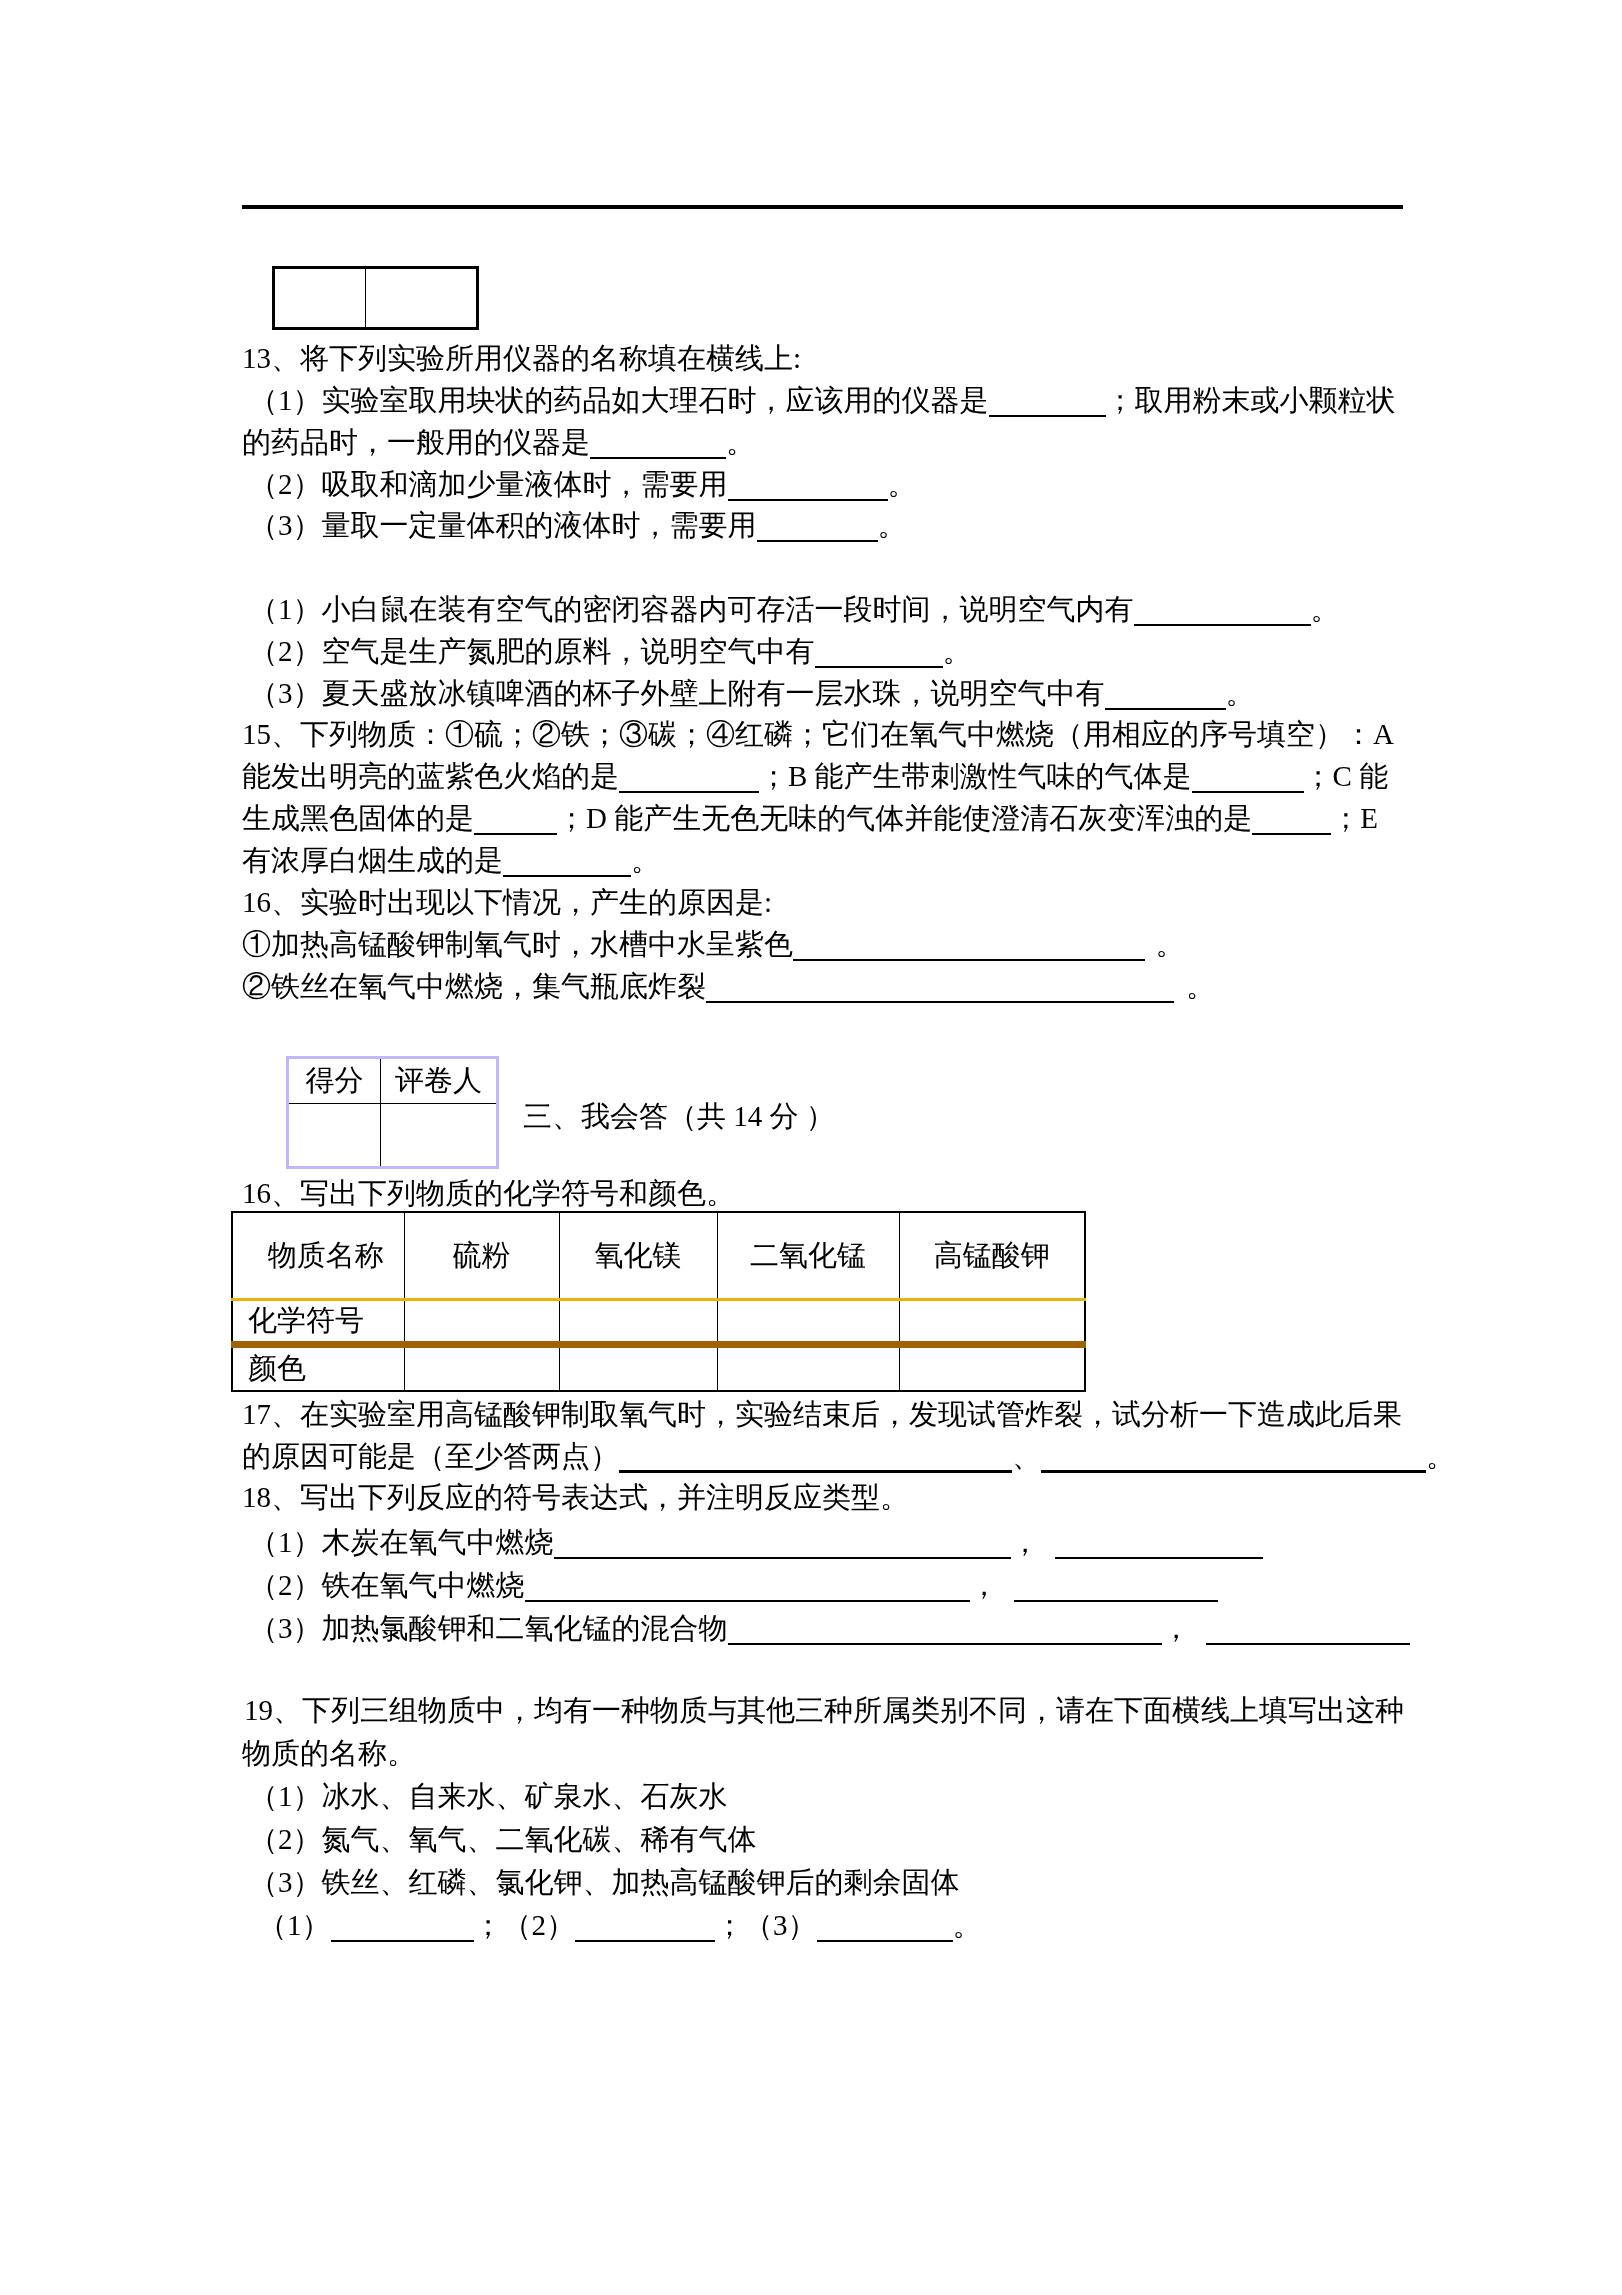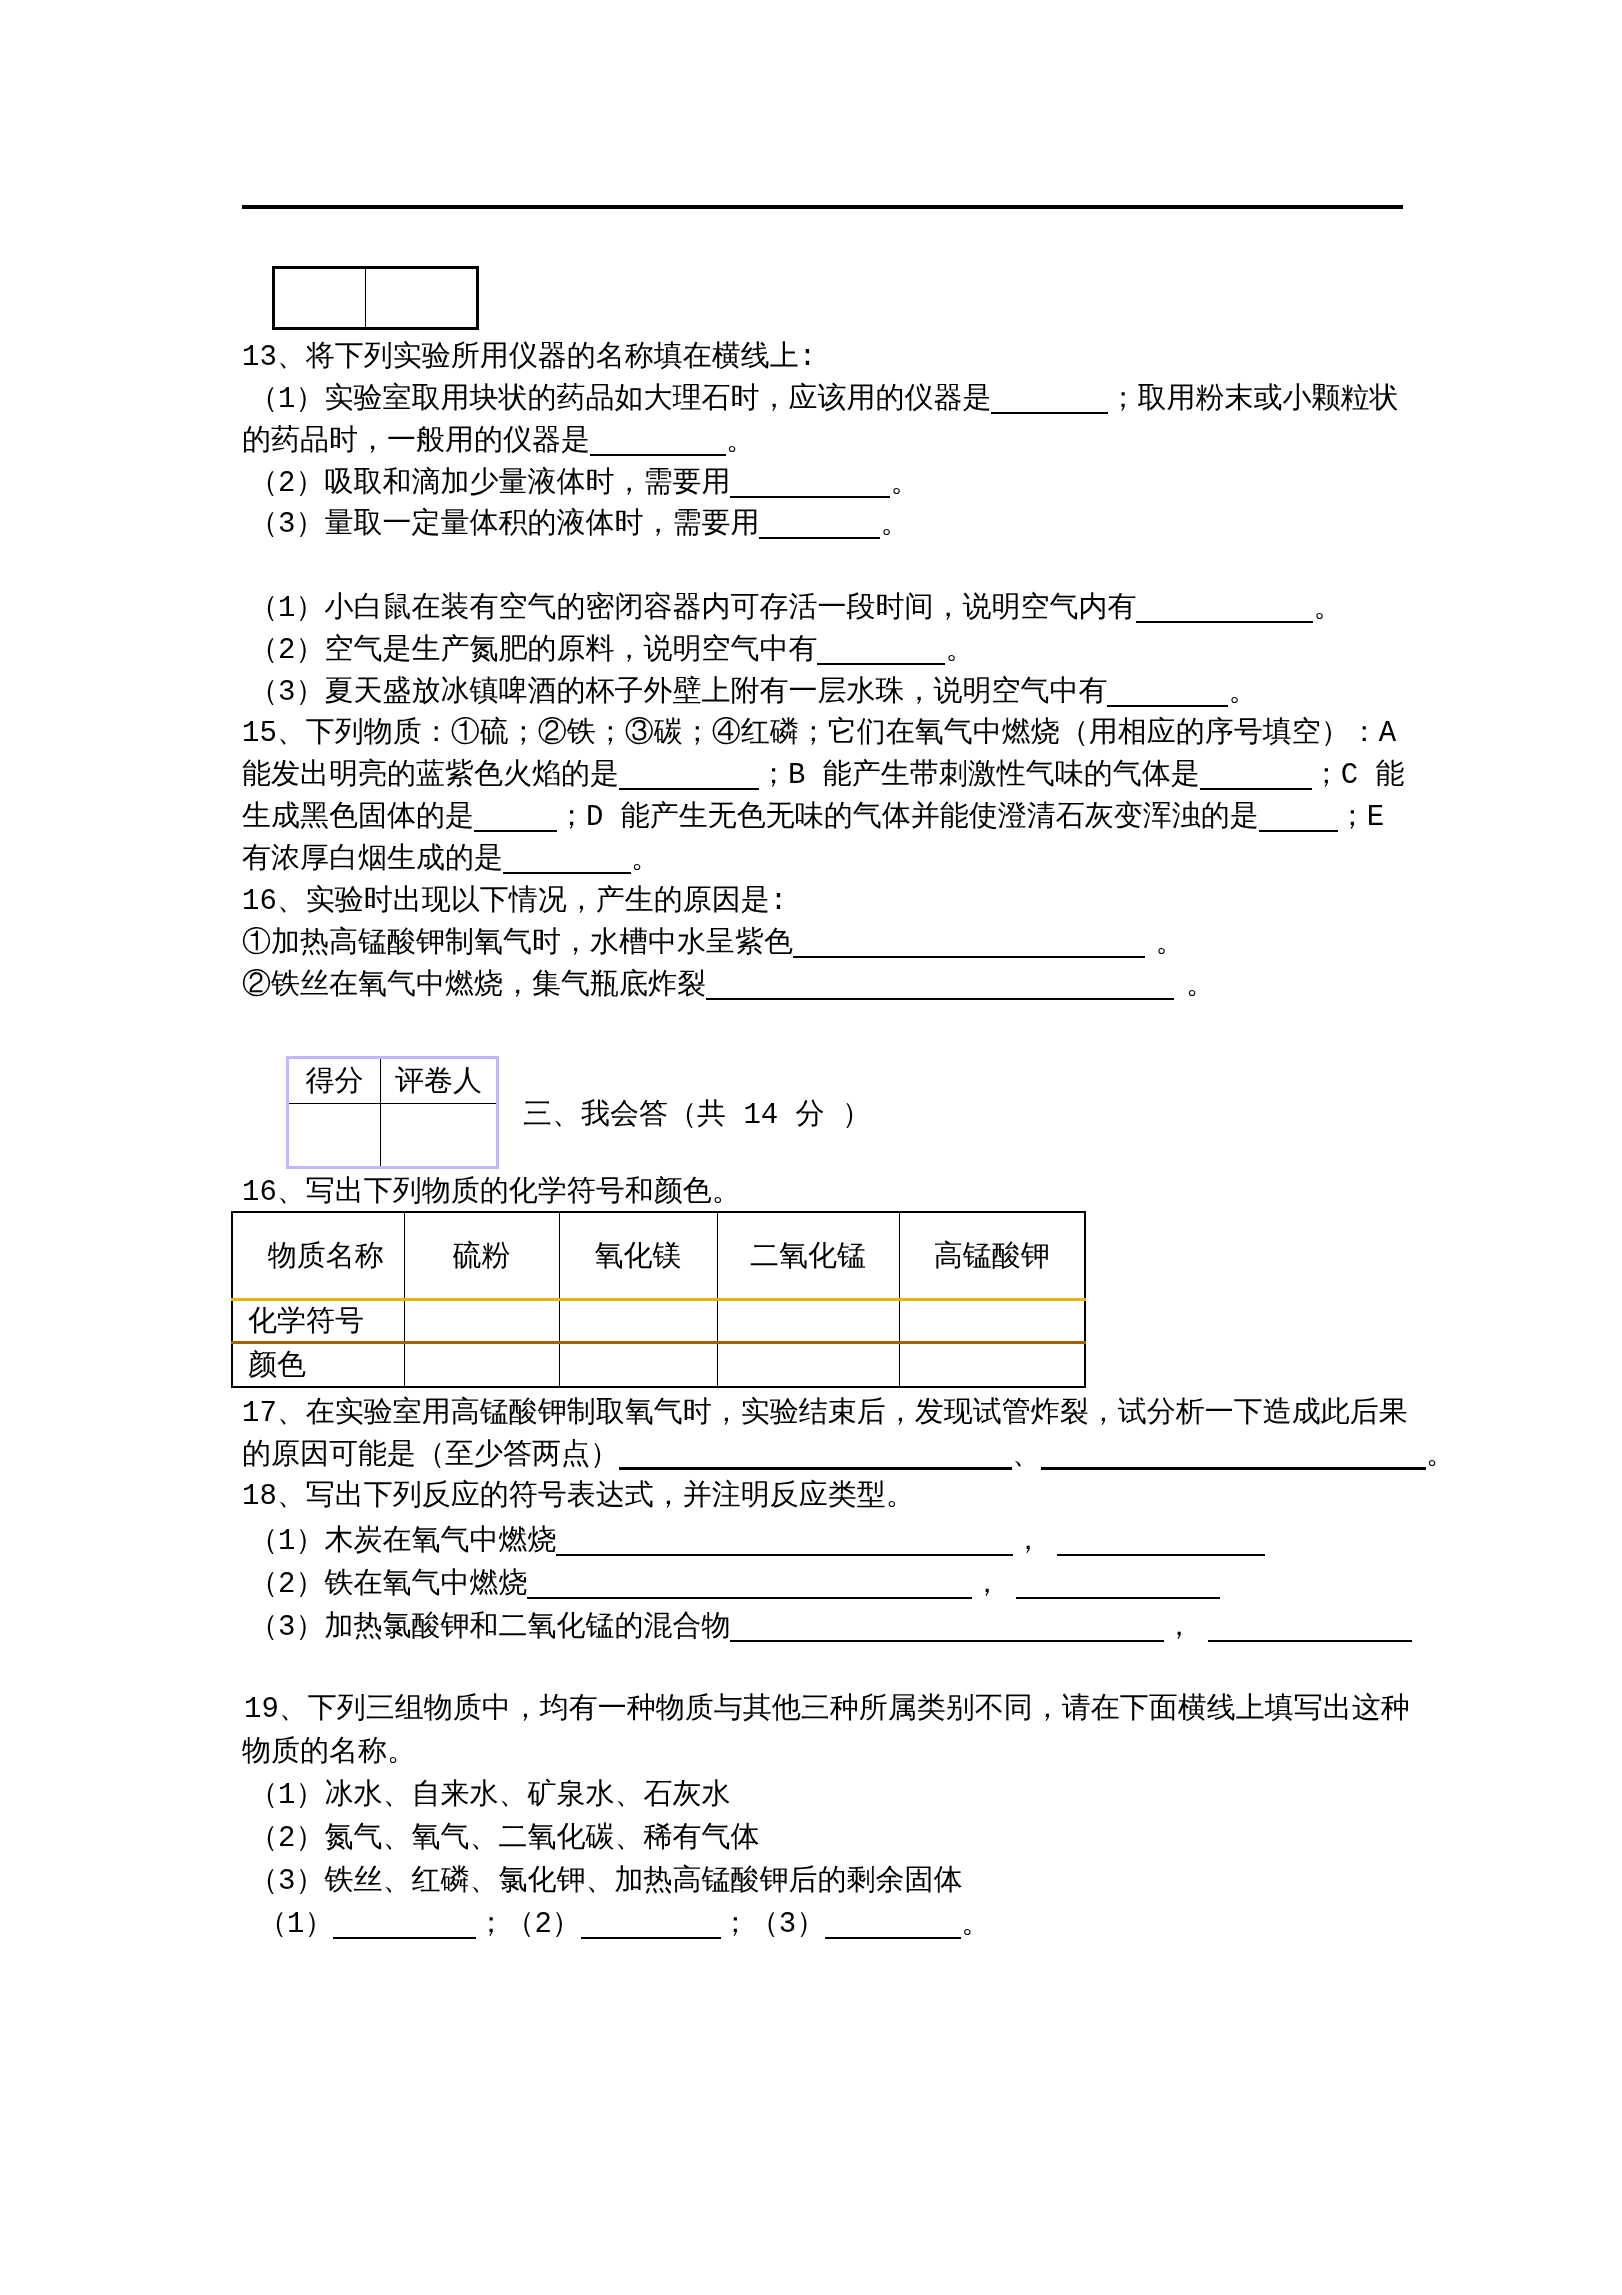--- a/index.html
+++ b/index.html
@@ -1,20 +1,20 @@
 <!DOCTYPE html>
 <html style="font-size:12px"><head>
 <meta charset="utf-8">
 <style>
   html,body{margin:0;padding:0;background:#ffffff;}
   .page{
     position:relative;
     width:1623px;height:2042px;
     background:#ffffff;
-    font-family:Liberation Mono, monospace;
+    font-family:Liberation Serif, serif;
     color:#000;
     overflow:hidden;
   }
   .rule{position:absolute;background:#000;}
   .ln{
     position:absolute;
     font-size:29px;
     line-height:42px;
     white-space:nowrap;
     letter-spacing:0;
@@ -32,21 +32,21 @@
   .tbl-empty td{border:1.5px solid #000;height:58px;}
   
   .tbl-score{left:286px;top:1056px;border:3px solid #c4b5fd;}
   .tbl-score td{border:1.5px solid #000;text-align:center;}
   .tbl-score tr.r1 td{height:44px;}
   .tbl-score tr.r2 td{height:62px;}
   
   .tbl-main{left:231px;top:1211px;border:2.3px solid #000;}
   .tbl-main td{border:1.5px solid #000;}
   .tbl-main tr.hrow td{height:85px;border-bottom:3px solid #eab308;text-align:center;}
-  .tbl-main tr.drow1 td{height:40px;border-bottom:3px solid #a16207;}
+  .tbl-main tr.drow1 td{height:40px;border-bottom:7px solid #a16207;}
   .tbl-main tr.drow2 td{height:42px;}
   .tbl-main td.lab{text-align:left;padding-left:15px;}
   .pagenum{position:absolute;font-size:26.4px;line-height:30px;}
 </style>
 </head>
 <body>
 
 <div class="page">
 
   <div class="rule" style="left:242px;top:205px;width:1161px;height:3.8px;"></div>

